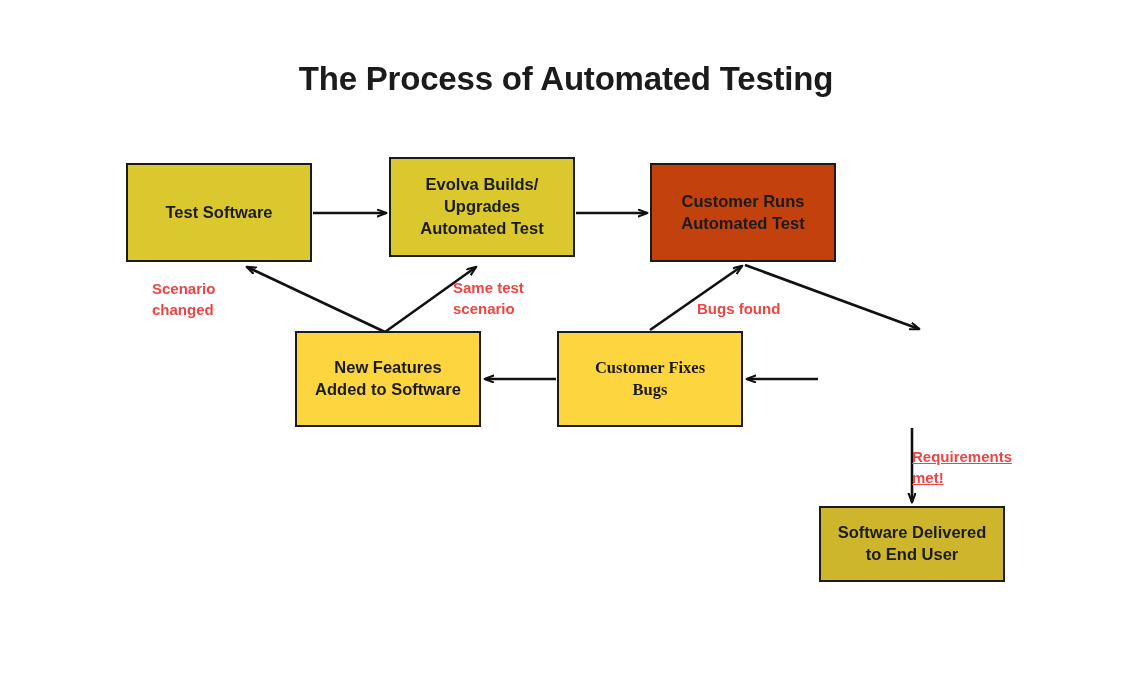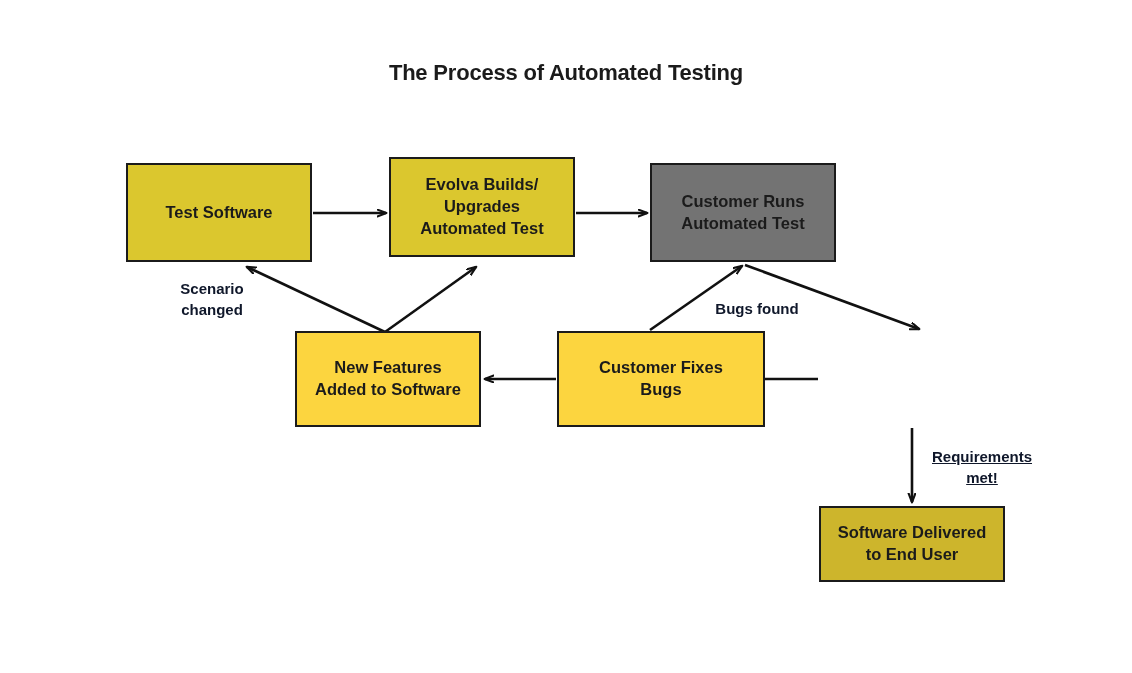--- a/index.html
+++ b/index.html
@@ -16,21 +16,21 @@
     height: 673px;
     background: #ffffff;
     overflow: hidden;
   }
   #diagram-title {
     position: absolute;
     left: 0;
     top: 60px;
     width: 1132px;
     text-align: center;
-    font-size: 22px;
+    font-size: 33px;
     font-weight: bold;
     color: #1b1b1b;
     letter-spacing: -0.2px;
   }
   .node {
     position: absolute;
     box-sizing: border-box;
     border: 2px solid #1b1b1b;
     display: flex;
     align-items: center;
@@ -41,23 +41,22 @@
     color: #1b1b1b;
     line-height: 1.32;
     padding: 2px 6px;
     z-index: 2;
   }
   .node span { display: block; white-space: pre-line; }
   .edge-label {
     position: absolute;
     font-size: 15px;
     font-weight: bold;
-    color: #0f172a;
+    color: #ef4444;
     line-height: 1.38;
-    text-align: center;
     white-space: pre-line;
     z-index: 3;
   }
   #edges {
     position: absolute;
     left: 0; top: 0;
     width: 1132px;
     height: 673px;
     z-index: 1;
   }
@@ -100,43 +99,45 @@
   <div class="node" style="left:126px; top:163px; width:186px; height:99px; background:#dbc72e;">
     <span>Test Software</span>
   </div>
 
   <div class="node" style="left:389px; top:157px; width:186px; height:100px; background:#dbc72e;">
     <span>Evolva Builds/
 Upgrades
 Automated Test</span>
   </div>
 
-  <div class="node" style="left:650px; top:163px; width:186px; height:99px; background:#737373;">
+  <div class="node" style="left:650px; top:163px; width:186px; height:99px; background:#c2410c;">
     <span>Customer Runs
 Automated Test</span>
   </div>
 
   <div class="node" style="left:295px; top:331px; width:186px; height:96px; background:#fcd53f;">
     <span>New Features
 Added to Software</span>
   </div>
 
-  <div class="node" style="left:557px; top:331px; width:208px; height:96px; background:#fcd53f;">
+  <div class="node" style="left:557px; top:331px; width:186px; height:96px; background:#fcd53f;font-family:Liberation Serif, serif;">
     <span>Customer Fixes
 Bugs</span>
   </div>
 
 
   <div class="node" style="left:819px; top:506px; width:186px; height:76px; background:#cdb52c;">
     <span>Software Delivered
 to End User</span>
   </div>
 
   <div class="edge-label" style="left:152px; top:279px; width:120px;">Scenario
 changed</div>
 
+  <div class="edge-label" style="left:453px; top:278px; width:120px;">Same test
+scenario</div>
 
   <div class="edge-label" style="left:697px; top:299px; width:120px;">Bugs found</div>
 
   <div class="edge-label" style="left:912px; top:447px; width:140px;text-decoration:underline;">Requirements
 met!</div>
 
 </div>
 
 </body></html>

